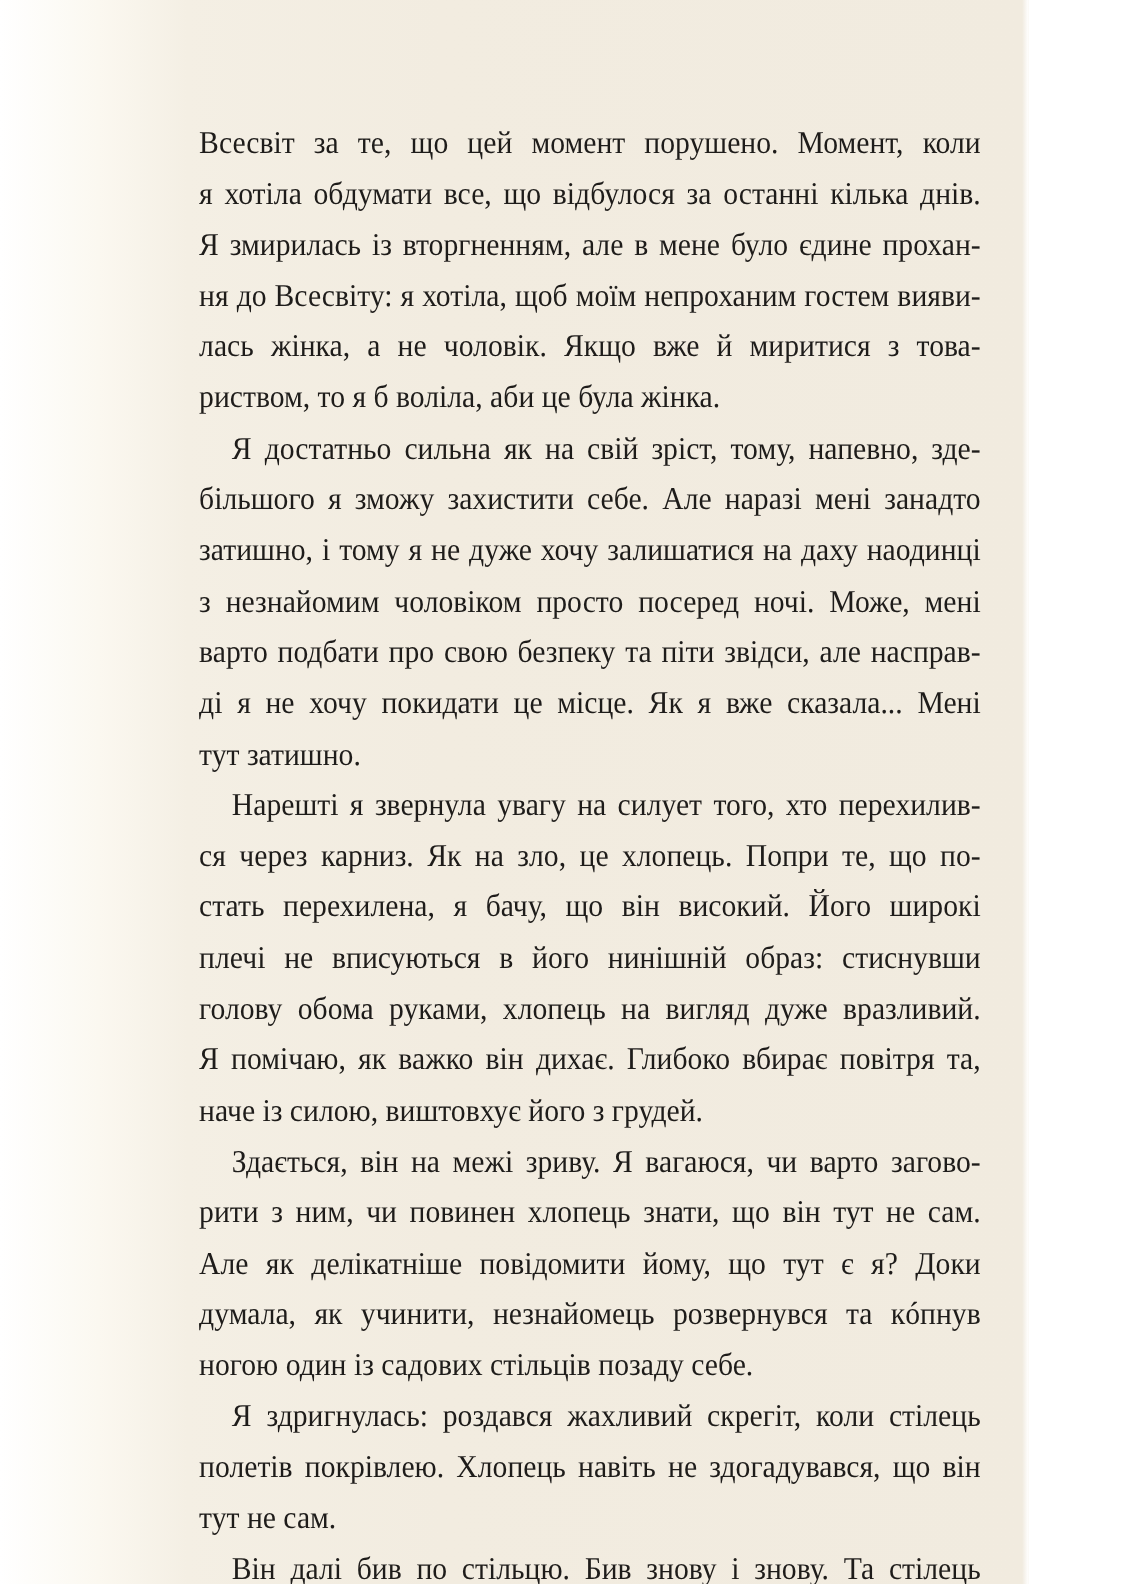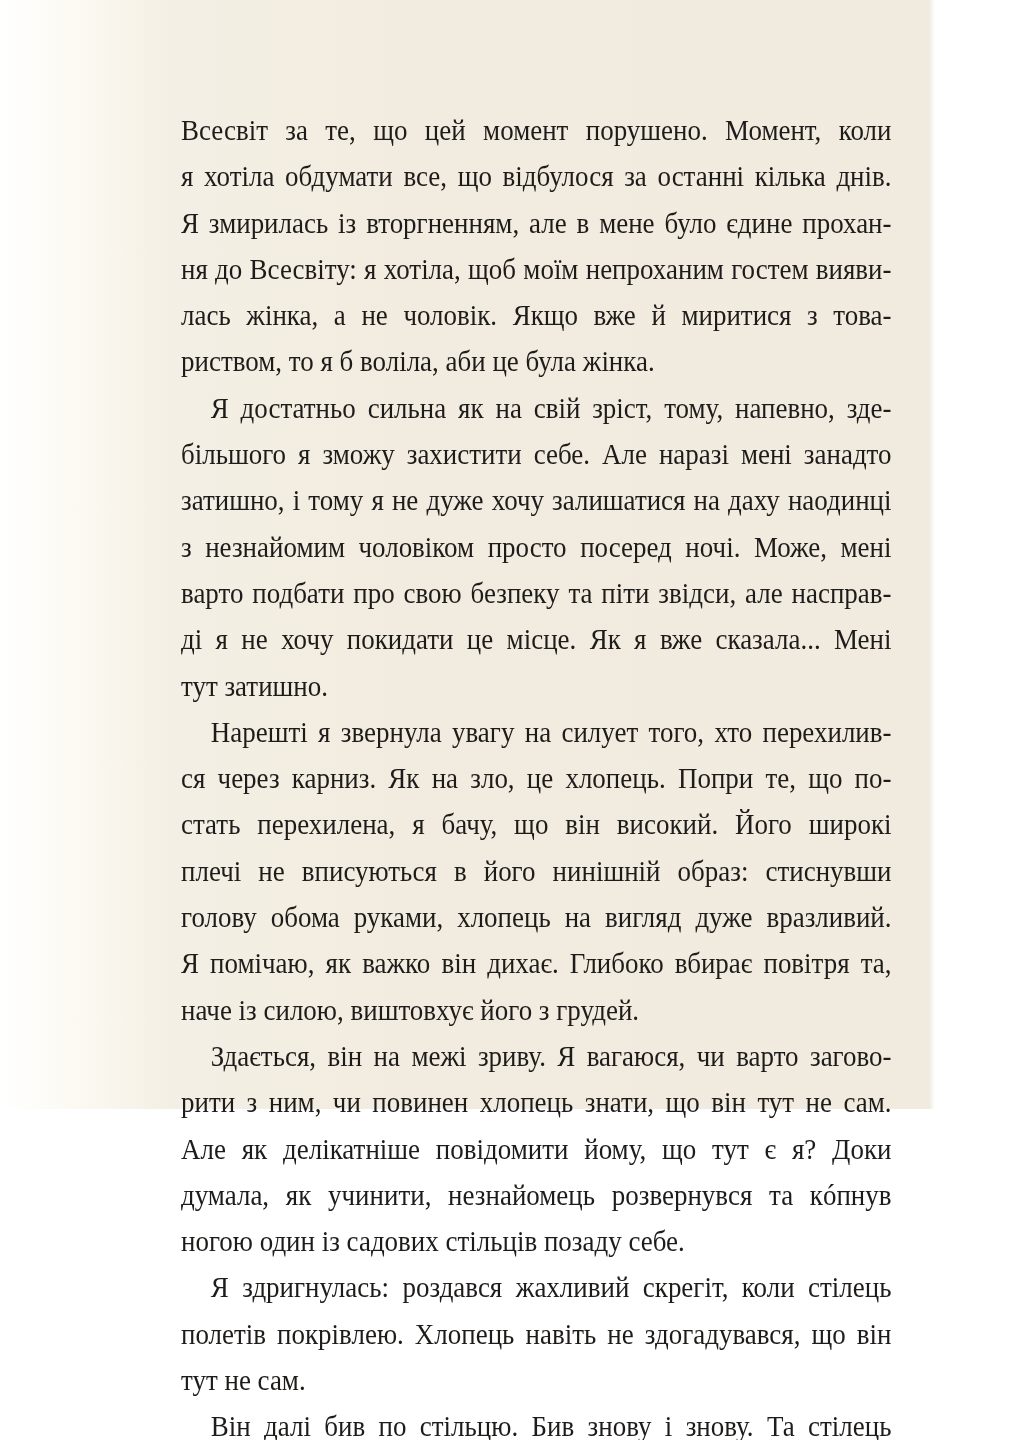--- a/index.html
+++ b/index.html
@@ -8,21 +8,21 @@
     width: 1035px;
     height: 1440px;
     background: #ffffff;
     overflow: hidden;
   }
   .page {
     position: absolute;
     left: 0;
     top: 0;
     width: 935px;
-    height: 1109px;
+    height: 1440px;
     background: linear-gradient(to right, #ffffff 0px, #fbf8f0 90px, #f4efe4 170px, #f2ece0 400px, #f1ebdf 935px);
   }
   .page::after {
     content: "";
     position: absolute;
     right: 0;
     top: 0;
     width: 6px;
     height: 100%;
     background: linear-gradient(to right, rgba(240,234,222,1), rgba(255,255,255,1));

